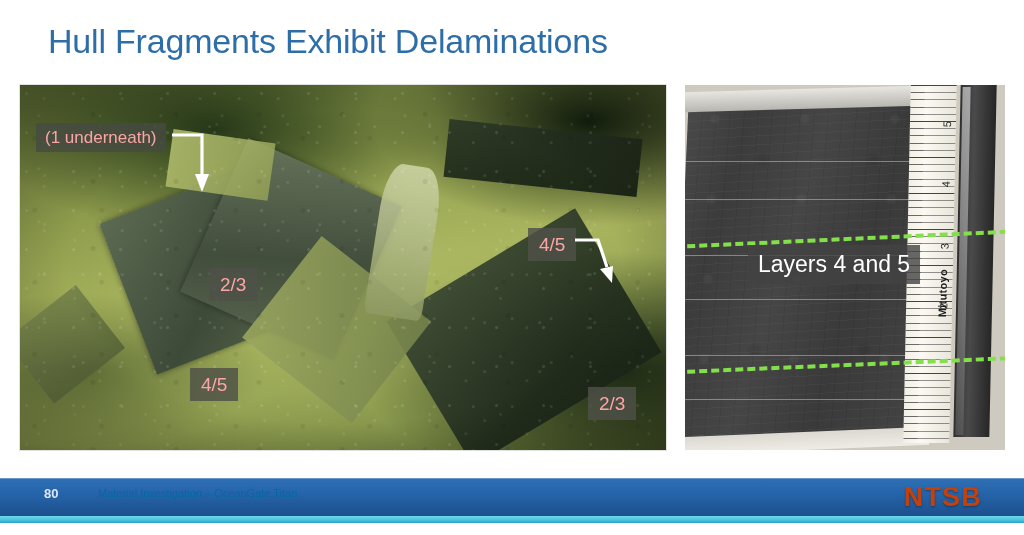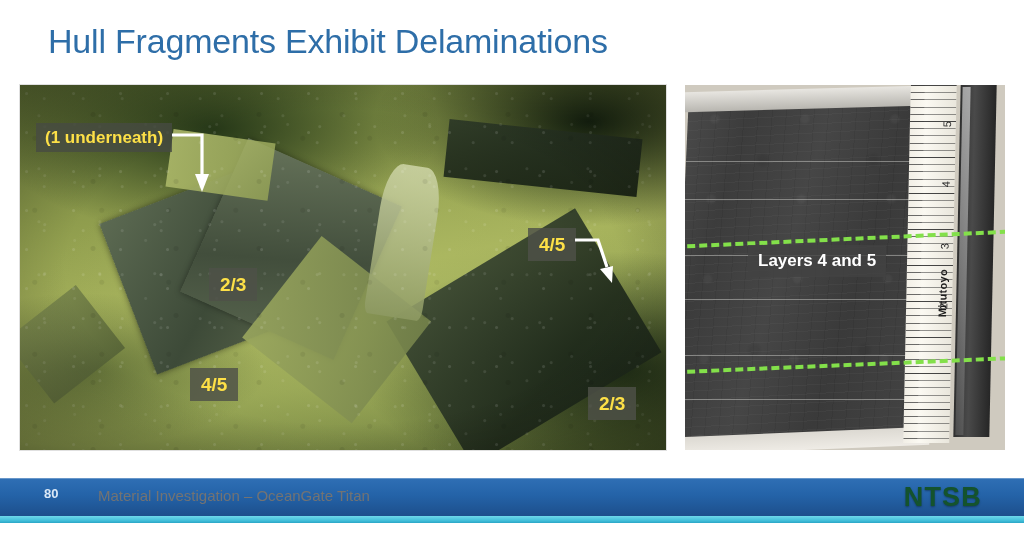--- a/index.html
+++ b/index.html
@@ -76,22 +76,22 @@
       background:linear-gradient(170deg,#2b3726,#131c11);opacity:.9;}
   .p8{left:0%;top:60%;width:14%;height:22%;transform:rotate(-38deg);
       background:linear-gradient(150deg,#7b8950,#4d5a33);opacity:.75;}
   .vig{position:absolute;inset:0;
        background:radial-gradient(ellipse 78% 78% at 50% 50%, rgba(0,0,0,0) 55%, rgba(0,0,0,.45) 100%);}
 
   
   .callout{
     position:absolute;
     background:rgba(78,80,72,0.82);
-    color:#fde047;
-    font-weight:bold;
+    color:#fca5a5;
+    font-weight:normal;
     font-size:19px;
     line-height:1;
     padding:7px 11px;
     white-space:nowrap;
   }
   .callout.wide{font-size:17px;padding:6px 9px;background:rgba(70,74,66,0.78);}
 
   
   .arrow{position:absolute;pointer-events:none;}
 
@@ -174,21 +174,21 @@
     background:linear-gradient(180deg,rgba(255,255,255,.55),rgba(255,255,255,.12));
     transform:skewX(-1.2deg);
   }
   
   .delam{
     position:absolute; left:-10px; width:345px; height:0;
     border-top:4px dashed #83E04A;
   }
   .layer-label{
     position:absolute;
-    color:#ffffff; font-weight:bold; font-size:17px;
+    color:#ffffff; font-weight:normal; font-size:23px;
     white-space:nowrap;
   }
   .layer-label.boxed{
     background:rgba(66,66,66,0.80);
     padding:6px 10px;
   }
 
   
   #footer-bar{
     position:absolute; left:0; top:478px; width:1024px; height:38px;
@@ -205,26 +205,26 @@
   #footer-under{
     position:absolute; left:0; top:523px; width:1024px; height:12px;
     background:#ffffff;
   }
   #slide-number{
     position:absolute; left:44px; top:486px;
     color:#dbe9f7; font-size:13px; font-weight:bold;
   }
   #footer-text{
     position:absolute; left:98px; top:487px;
-    color:#737373; font-size:15px;
+    color:#0369a1; font-size:11px;
     white-space:nowrap;
   }
   #ntsb-logo{
     position:absolute; right:42px; top:482px;
-    color:#14532d; font-size:27px; font-weight:bold;
+    color:#c2410c; font-size:27px; font-weight:bold;
     letter-spacing:1.2px;
     text-shadow:0 1px 2px rgba(0,0,0,.35);
   }
 </style>
 </head>
 <body>
 
 <div id="slide-title">Hull Fragments Exhibit Delaminations</div>
 
 <div id="photo-left">

